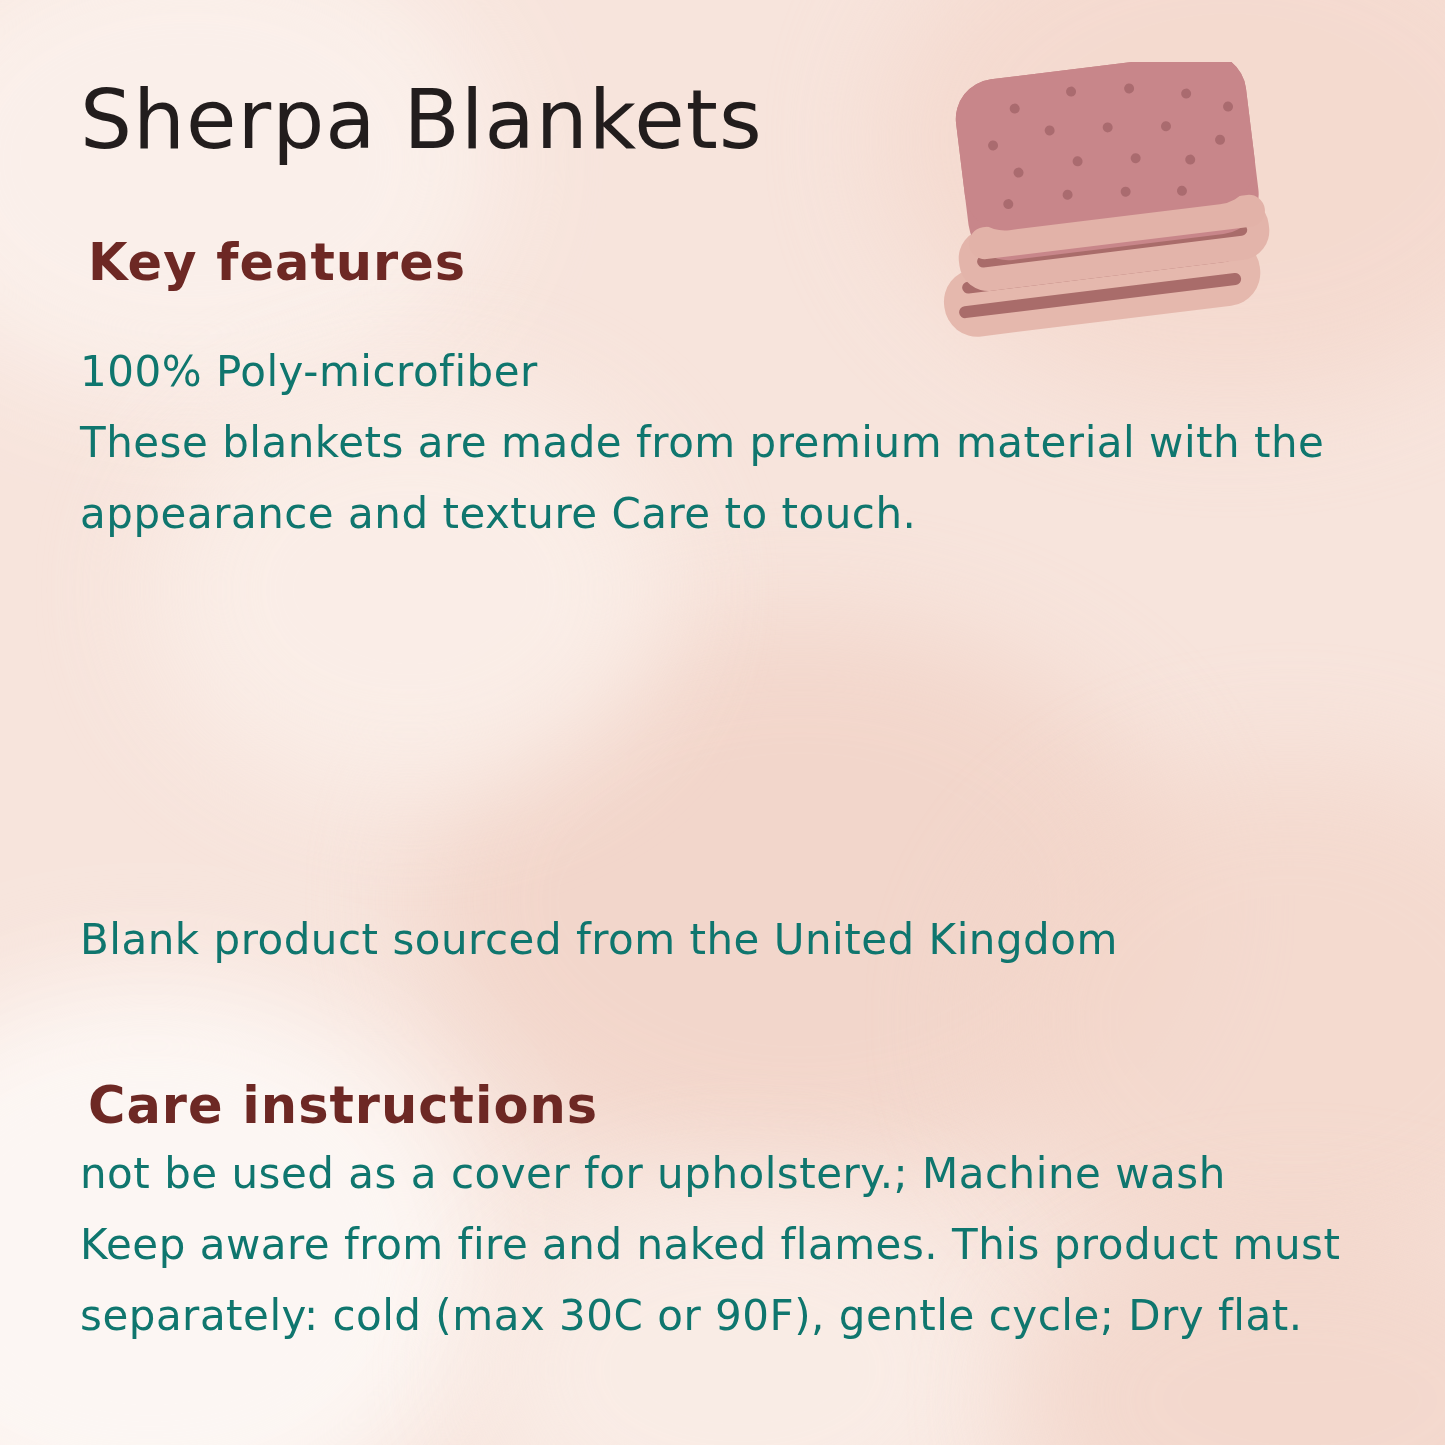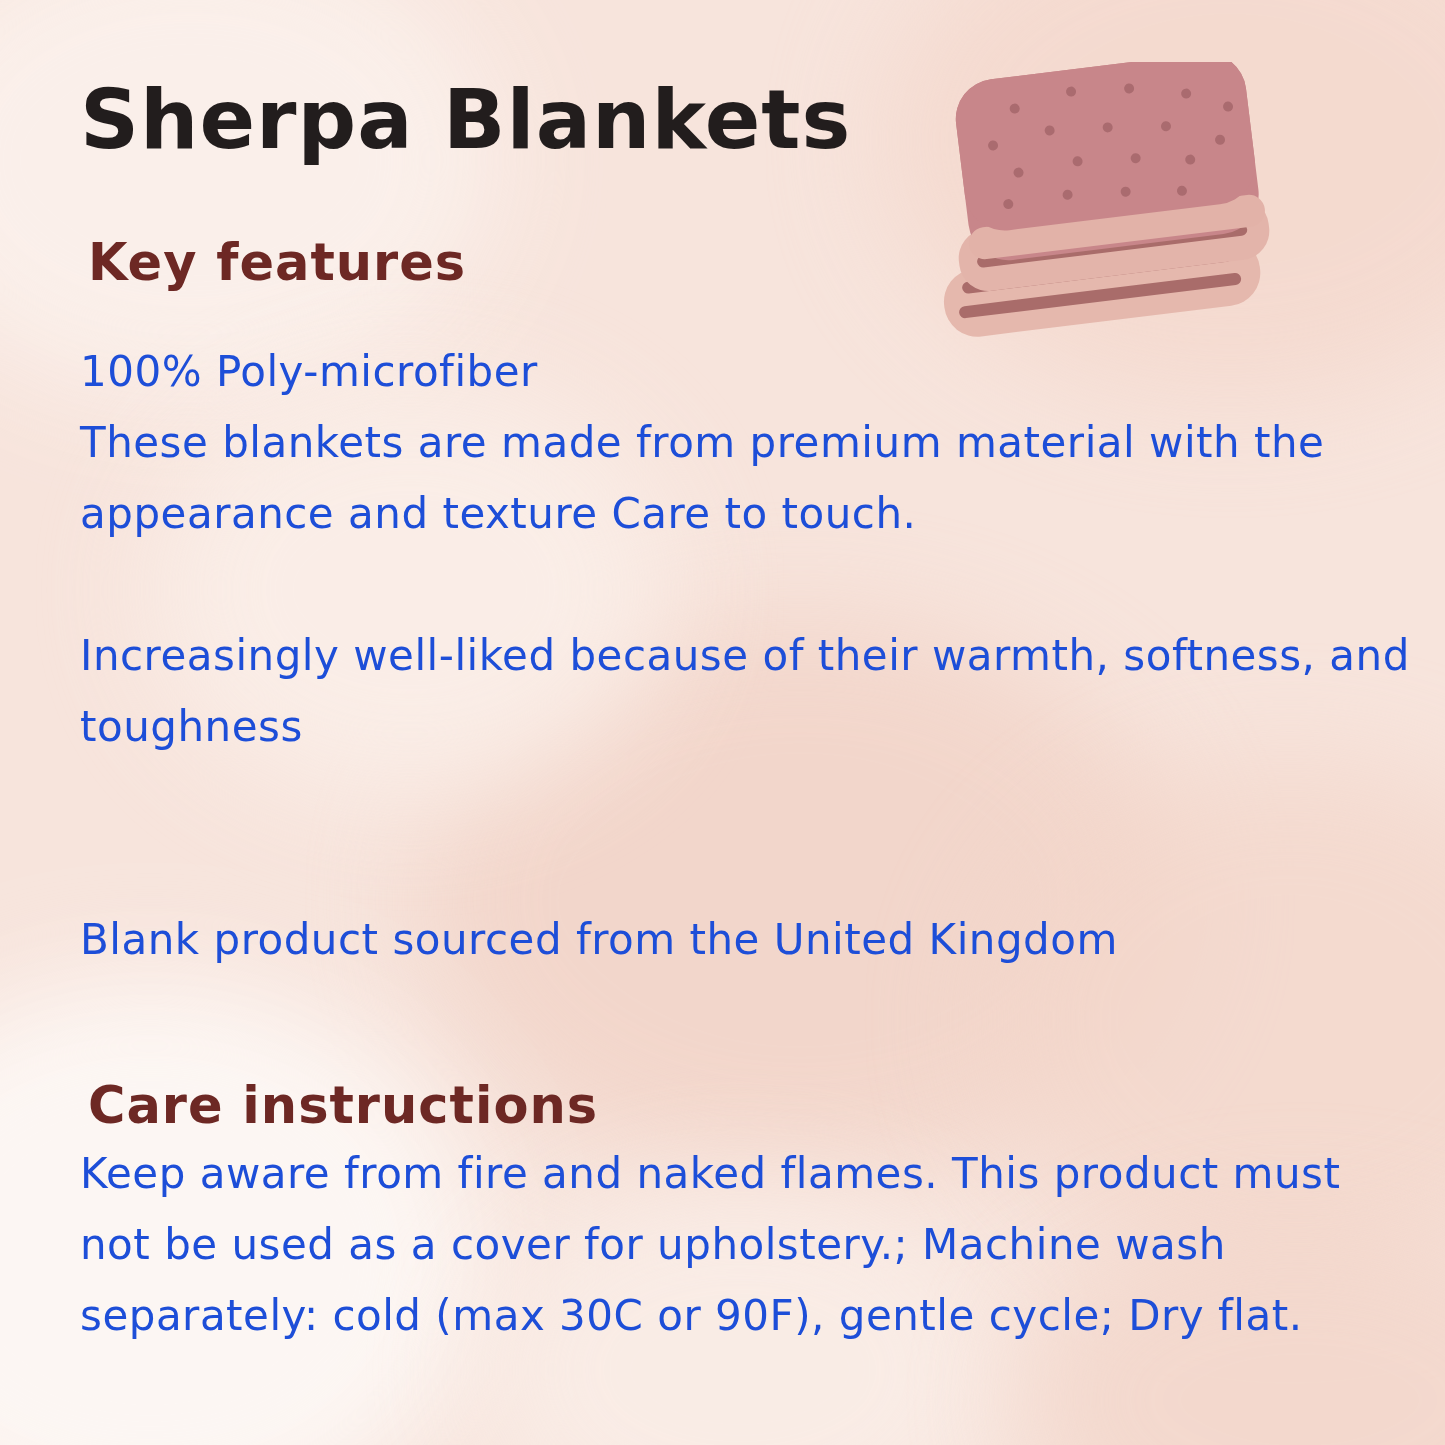--- a/index.html
+++ b/index.html
@@ -31,21 +31,21 @@
   .blob.b7 { left: 1020px; top: 1220px; width: 560px; height: 360px; background: #f2d4c8; opacity: .7; }
   .blob.b8 { left: 150px;  top: 380px;  width: 520px; height: 420px; background: #fbf0ea; opacity: .8; }
 
   
   .page-title {
     position: absolute;
     left: 80px;
     top: 72px;
     margin: 0;
     font-size: 82px;
-    font-weight: 700;
+    font-weight: 400;
     letter-spacing: 1px;
     color: #221d1d;
     white-space: nowrap;
   }
   .section-heading {
     position: absolute;
     left: 88px;
     margin: 0;
     font-size: 51px;
     font-weight: 700;
@@ -53,21 +53,21 @@
     color: #6d2824;
     white-space: nowrap;
   }
   .h-key     { top: 233px; }
   .h-country { top: 845px; }
   .h-care    { top: 1076px; }
 
   .para {
     position: absolute;
     left: 80px;
-    color: #1d4ed8;
+    color: #0f766e;
   }
   .para .line {
     font-size: 42px;
     line-height: 71px;
     white-space: nowrap;
     letter-spacing: 0.5px;
   }
   .p1 { top: 336px; }
   .p2 { top: 620px; }
   .p3 { top: 904px; }
@@ -140,31 +140,27 @@
   </svg>
 
   <h2 class="section-heading h-key">Key features</h2>
 
   <div class="para p1">
     <div class="line">100% Poly-microfiber</div>
     <div class="line">These blankets are made from premium material with the</div>
     <div class="line">appearance and texture Care to touch.</div>
   </div>
 
-  <div class="para p2">
-    <div class="line">Increasingly well-liked because of their warmth, softness, and</div>
-    <div class="line">toughness</div>
-  </div>
 
 
   <div class="para p3">
     <div class="line">Blank product sourced from the United Kingdom</div>
   </div>
 
   <h2 class="section-heading h-care">Care instructions</h2>
 
   <div class="para p4">
+    <div class="line">not be used as a cover for upholstery.; Machine wash</div>
     <div class="line">Keep aware from fire and naked flames. This product must</div>
-    <div class="line">not be used as a cover for upholstery.; Machine wash</div>
     <div class="line">separately: cold (max 30C or 90F), gentle cycle; Dry flat.</div>
   </div>
 
 </div>
 
 </body></html>

